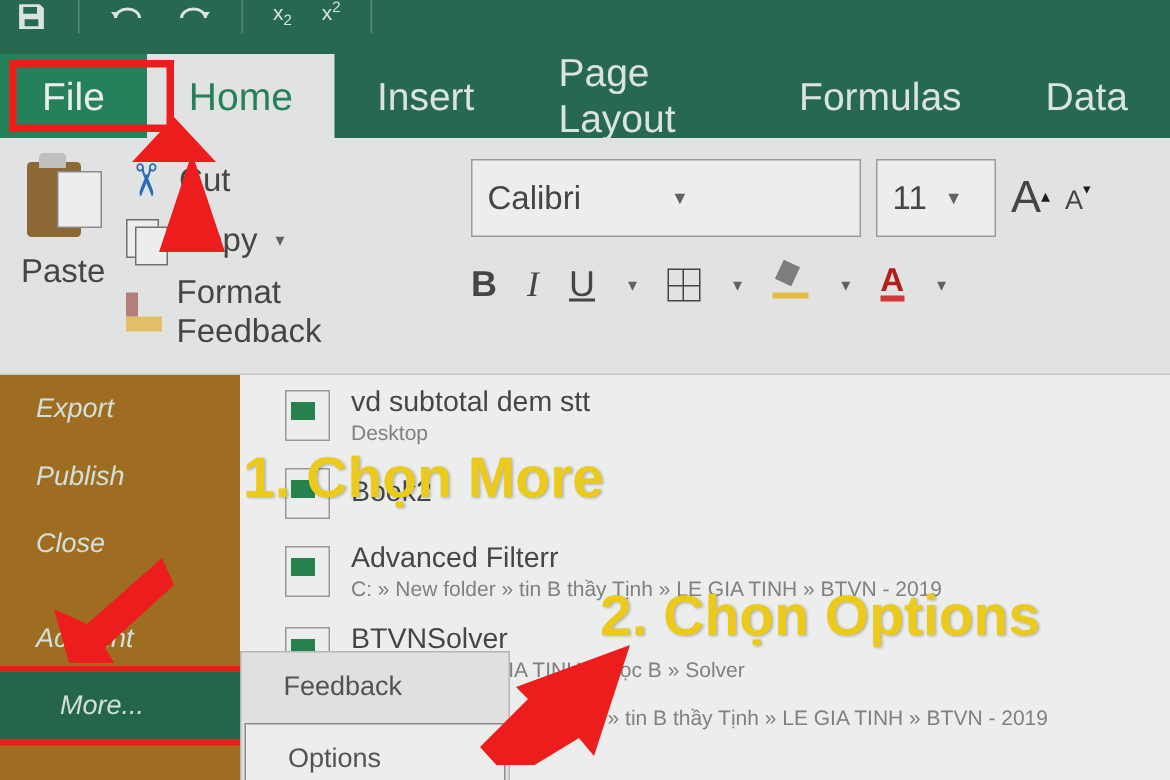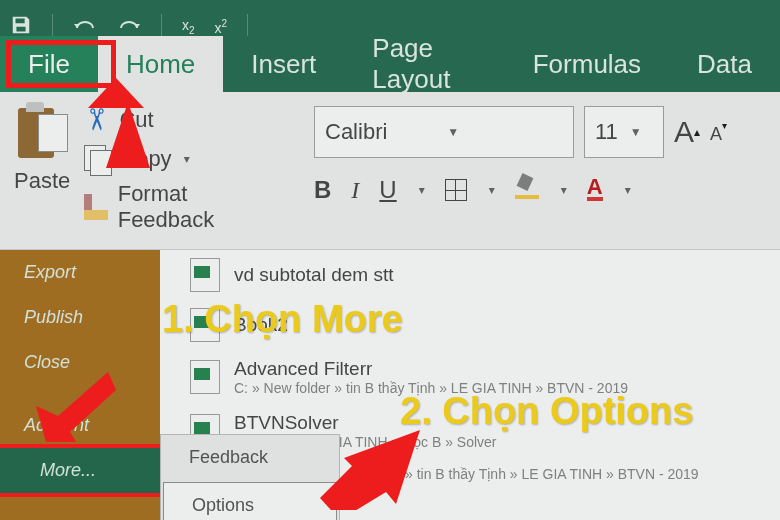--- a/index.html
+++ b/index.html
@@ -1,20 +1,20 @@
 <!DOCTYPE html>
 <html><head>
 <meta charset="utf-8">
 <style>
   * { box-sizing: border-box; margin: 0; padding: 0; font-family: "Segoe UI", Arial, sans-serif; }
   body { width: 780px; height: 520px; overflow: hidden; position: relative; background: #fff; }
   .overlay-haze { position: absolute; inset: 0; background: rgba(150,160,155,0.18); pointer-events: none; z-index: 90; }
 
   
-  .titlebar { height: 36px; background: #0f5d40; display: flex; align-items: flex-end; padding: 0 10px; gap: 20px; }
+  .titlebar { height: 36px; background: #0f5d40; display: flex; align-items: flex-start; padding: 0 10px; gap: 20px; }
   .tb-icon { color: #e8f3ee; display: flex; align-items: center; }
   .tb-sep { width: 1px; height: 22px; background: rgba(255,255,255,0.25); }
   .tb-sup { font-size: 14px; color: #e8f3ee; position: relative; }
   .tb-sup sub, .tb-sup sup { font-size: 10px; }
 
   
   .tabs { height: 56px; background: #0f5d40; display: flex; align-items: stretch; }
   .tab { display: flex; align-items: center; padding: 0 28px; color: #e8f3ee; font-size: 26px; cursor: pointer; position: relative; }
   .tab.file { background: #0b7a4c; color: #fff; font-weight: 400; }
   .tab.home { background: #f2f2f2; color: #0b7a4c; }
@@ -181,20 +181,21 @@
   </div>
 </div>
 
 <div class="recent">
   <div class="rf-item">
     <div class="rf-icon">
         <span class="x">X</span>
       </div>
     <div class="rf-text">
         <span class="rf-name">vd subtotal dem stt</span>
+        <span class="rf-path">Desktop</span>
       </div>
   </div>
   <div class="rf-item">
     <div class="rf-icon">
         <span class="x">X</span>
       </div>
     <div class="rf-text">
         <span class="rf-name">Book2</span>
         <span class="rf-path"></span>
       </div>

